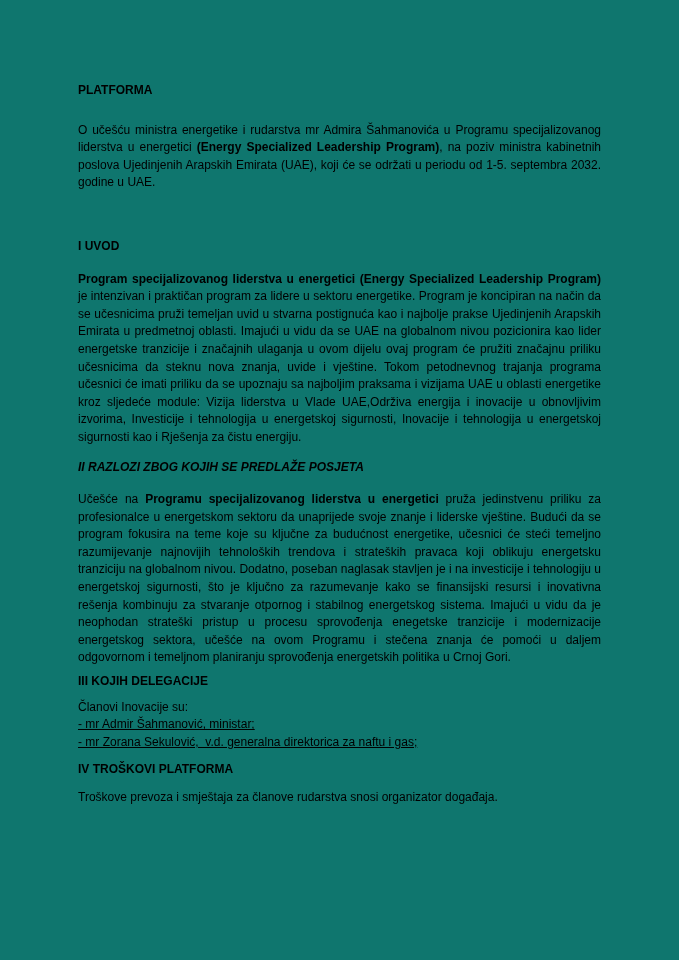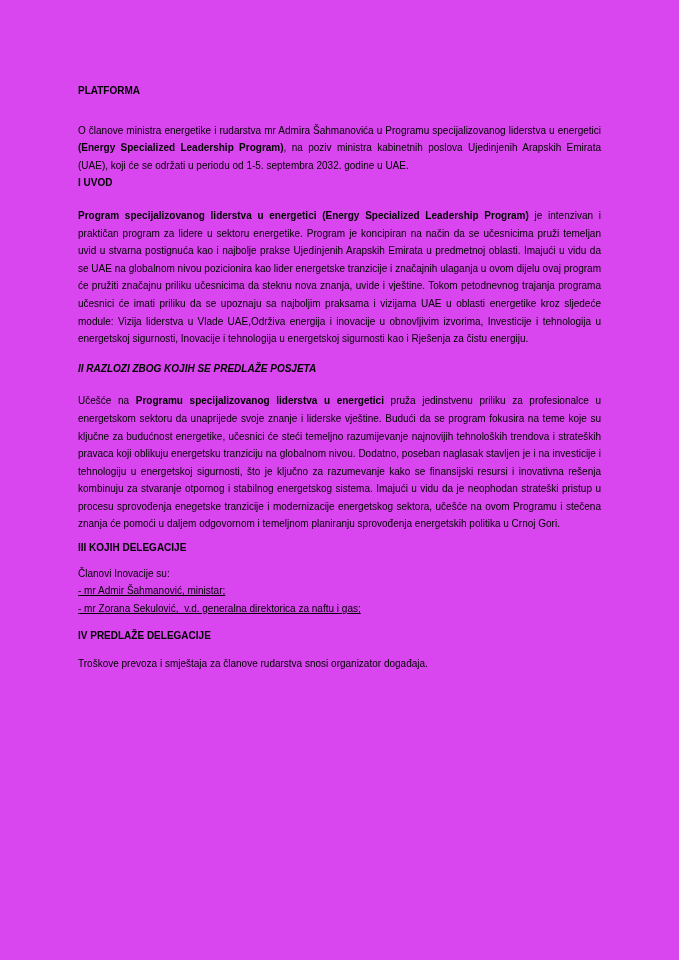--- a/index.html
+++ b/index.html
@@ -1,70 +1,70 @@
 <!DOCTYPE html>
 <html><head>
 <meta charset="utf-8">
 <style>
   * { margin: 0; padding: 0; box-sizing: border-box; }
   html, body { background: #ffffff; }
   .page {
     position: relative;
     width: 679px;
     height: 960px;
-    background: #d946ef;
+    background: #0f766e;
     color: #000000;
     font-family: "Liberation Sans", sans-serif;
-    font-size: 10px;
+    font-size: 12px;
     line-height: 17.6px;
     padding: 82px 78px 0 78px;
     overflow: hidden;
   }
   .doc-title {
     font-weight: bold;
   }
   .heading {
     font-weight: bold;
   }
   .para {
     text-align: justify;
   }
   .b { font-weight: bold; }
   .mt-intro   { margin-top: 22px; }
-  .mt-uvod    { }
+  .mt-uvod    { margin-top: 46px; }
   .mt-para    { margin-top: 15px; }
   .mt-razlozi { margin-top: 12px; font-style: italic; }
   .mt-sastav  { margin-top: 6px; }
   .mt-members { margin-top: 8px; }
   .mt-troskovi{ margin-top: 10px; }
   .mt-last    { margin-top: 10px; }
   .member-line { white-space: pre-wrap; text-decoration: underline; }
 </style>
 </head>
 <body>
 
 <div class="page">
 
   <div class="doc-title">PLATFORMA</div>
 
-  <p class="para mt-intro"><span>O članove ministra energetike i rudarstva mr Admira Šahmanovića u Programu specijalizovanog liderstva u energetici </span><span class="b">(Energy Specialized Leadership Program)</span><span>, na poziv ministra kabinetnih poslova Ujedinjenih Arapskih Emirata (UAE), koji će se održati u periodu od 1-5. septembra 2032. godine u UAE.</span></p>
+  <p class="para mt-intro"><span>O učešću ministra energetike i rudarstva mr Admira Šahmanovića u Programu specijalizovanog liderstva u energetici </span><span class="b">(Energy Specialized Leadership Program)</span><span>, na poziv ministra kabinetnih poslova Ujedinjenih Arapskih Emirata (UAE), koji će se održati u periodu od 1-5. septembra 2032. godine u UAE.</span></p>
 
   <div class="heading mt-uvod">I UVOD</div>
 
   <p class="para mt-para"><span class="b">Program specijalizovanog liderstva u energetici (Energy Specialized Leadership Program)</span><span> je intenzivan i praktičan program za lidere u sektoru energetike. Program je koncipiran na način da se učesnicima pruži temeljan uvid u stvarna postignuća kao i najbolje prakse Ujedinjenih Arapskih Emirata u predmetnoj oblasti. Imajući u vidu da se UAE na globalnom nivou pozicionira kao lider energetske tranzicije i značajnih ulaganja u ovom dijelu ovaj program će pružiti značajnu priliku učesnicima da steknu nova znanja, uvide i vještine. Tokom petodnevnog trajanja programa učesnici će imati priliku da se upoznaju sa najboljim praksama i vizijama UAE u oblasti energetike kroz sljedeće module: Vizija liderstva u Vlade UAE,Održiva energija i inovacije u obnovljivim izvorima, Investicije i tehnologija u energetskoj sigurnosti, Inovacije i tehnologija u energetskoj sigurnosti kao i Rješenja za čistu energiju.</span></p>
 
   <div class="heading mt-razlozi">II RAZLOZI ZBOG KOJIH SE PREDLAŽE POSJETA</div>
 
   <p class="para mt-para"><span>Učešće na </span><span class="b">Programu specijalizovanog liderstva u energetici</span><span> pruža jedinstvenu priliku za profesionalce u energetskom sektoru da unaprijede svoje znanje i liderske vještine. Budući da se program fokusira na teme koje su ključne za budućnost energetike, učesnici će steći temeljno razumijevanje najnovijih tehnoloških trendova i strateških pravaca koji oblikuju energetsku tranziciju na globalnom nivou. Dodatno, poseban naglasak stavljen je i na investicije i tehnologiju u energetskoj sigurnosti, što je ključno za razumevanje kako se finansijski resursi i inovativna rešenja kombinuju za stvaranje otpornog i stabilnog energetskog sistema. Imajući u vidu da je neophodan strateški pristup u procesu sprovođenja enegetske tranzicije i modernizacije energetskog sektora,  učešće na ovom Programu i stečena znanja će pomoći u daljem odgovornom i temeljnom planiranju sprovođenja energetskih politika u Crnoj Gori.</span></p>
 
   <div class="heading mt-sastav">III KOJIH DELEGACIJE</div>
 
   <div class="mt-members">Članovi Inovacije su:</div>
 
   <div class="member-line">- mr Admir Šahmanović, ministar;</div>
 
   <div class="member-line">- mr Zorana Sekulović,  v.d. generalna direktorica za naftu i gas;</div>
 
-  <div class="heading mt-troskovi">IV PREDLAŽE DELEGACIJE</div>
+  <div class="heading mt-troskovi">IV TROŠKOVI PLATFORMA</div>
 
   <p class="mt-last">Troškove prevoza i smještaja za članove rudarstva snosi organizator događaja.</p>
 
 </div>
 
 </body></html>

